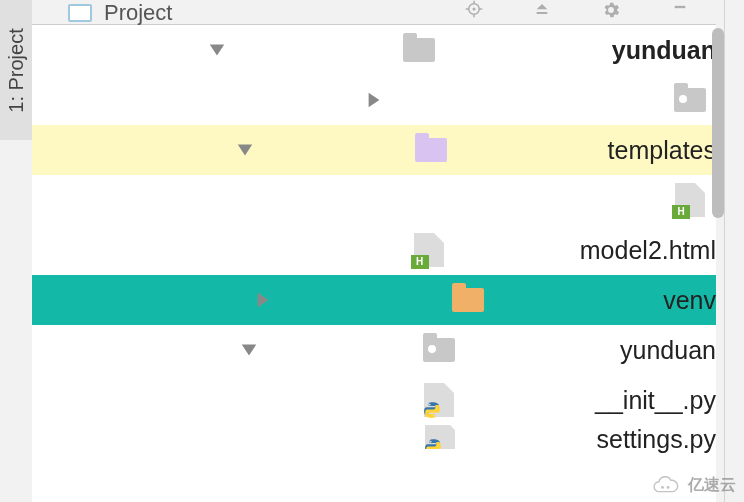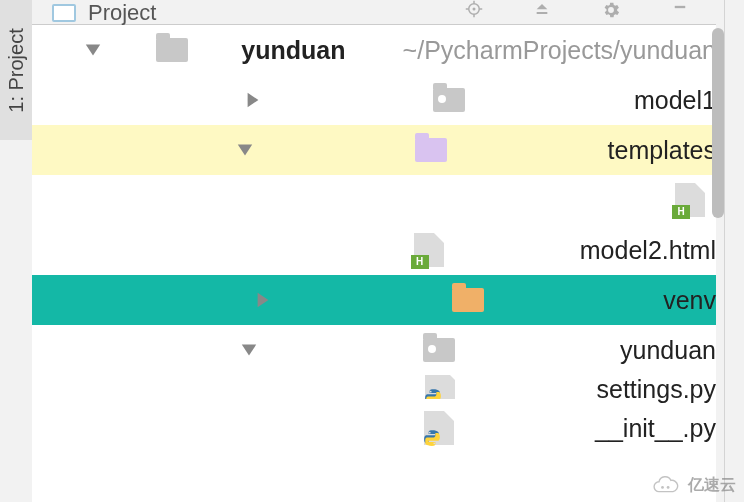--- a/index.html
+++ b/index.html
@@ -31,21 +31,21 @@
     .topbar {
       position: absolute;
       left: 32px;
       right: 28px;
       top: 0;
       height: 25px;
       background: #f2f2f2;
       border-bottom: 1px solid #ccc;
       display: flex;
       align-items: flex-start;
-      padding-left: 20px;
+      padding-left: 36px;
     }
     .topbar-left {
       display: flex;
       align-items: center;
       gap: 12px;
     }
     .topbar-icon {
       width: 24px;
       height: 18px;
       border: 2px solid #a0c8e0;
@@ -253,34 +253,32 @@
     <div class="indent" style="width:8px"></div>
     <span class="arrow">
       <svg width="18" height="18" viewBox="0 0 10 10">
           <path d="M1 2 L9 2 L5 8 Z" fill="#888"></path>
         </svg>
     </span>
     <span class="icon-wrap">
         <div class="folder-shape folder-gray"></div>
       </span>
     <span class="label bold">yunduan</span>
-    <span class="subpath">~/PycharmProjects/yunduan</span>
   </div>
 
   <div class="row">
     <div class="indent" style="width:52px"></div>
     <span class="arrow">
       <svg width="18" height="18" viewBox="0 0 10 10">
           <path d="M2 1 L8 5 L2 9 Z" fill="#888"></path>
         </svg>
     </span>
     <span class="icon-wrap">
         <div class="folder-shape folder-dot"></div>
       </span>
-    <span class="label">model1</span>
   </div>
 
 
   <div class="row selected">
     <div class="indent" style="width:52px"></div>
     <span class="arrow">
       <svg width="18" height="18" viewBox="0 0 10 10">
           <path d="M1 2 L9 2 L5 8 Z" fill="#888"></path>
         </svg>
     </span>
@@ -328,50 +326,50 @@
     <div class="indent" style="width:52px"></div>
     <span class="arrow">
       <svg width="18" height="18" viewBox="0 0 10 10">
           <path d="M1 2 L9 2 L5 8 Z" fill="#888"></path>
         </svg>
     </span>
     <span class="icon-wrap">
         <div class="folder-shape folder-dot"></div>
       </span>
     <span class="label">yunduan</span>
+  </div>
+
+  <div class="row">
+    <div class="indent" style="width:100px"></div>
+    <div class="spacer-arrow"></div>
+    <span class="icon-wrap">
+      <div class="py-icon">
+        <svg class="py-badge" viewBox="0 0 32 32">
+            <path fill="#3776ab" d="M16 2c-6 0-6 3-6 3v4h12v2H6s-4 0-4 7 4 7 4 7h4v-4s0-4 4-4h10s4 0 4-4V7s0-5-12-5Zm-4 3a1.5 1.5 0 1 1-1.5 1.5A1.5 1.5 0 0 1 12 5Z"></path>
+            <path fill="#ffd43b" d="M16 30c6 0 6-3 6-3v-4H10v-2h16s4 0 4-7-4-7-4-7h-4v4s0 4-4 4H8s-4 0-4 4v6s0 5 12 5Zm4-3a1.5 1.5 0 1 1 1.5-1.5A1.5 1.5 0 0 1 20 27Z"></path>
+          </svg>
+      </div>
+    </span>
+    <span class="label">__init__.py</span>
   </div>
 
   <div class="row" style="height:28px; align-items:flex-start;">
     <div class="indent" style="width:100px"></div>
     <div class="spacer-arrow"></div>
     <span class="icon-wrap" style="height:24px; overflow:hidden;">
       <div class="py-icon">
         <svg class="py-badge" viewBox="0 0 32 32">
             <path fill="#3776ab" d="M16 2c-6 0-6 3-6 3v4h12v2H6s-4 0-4 7 4 7 4 7h4v-4s0-4 4-4h10s4 0 4-4V7s0-5-12-5Zm-4 3a1.5 1.5 0 1 1-1.5 1.5A1.5 1.5 0 0 1 12 5Z"></path>
             <path fill="#ffd43b" d="M16 30c6 0 6-3 6-3v-4H10v-2h16s4 0 4-7-4-7-4-7h-4v4s0 4-4 4H8s-4 0-4 4v6s0 5 12 5Zm4-3a1.5 1.5 0 1 1 1.5-1.5A1.5 1.5 0 0 1 20 27Z"></path>
           </svg>
       </div>
     </span>
     <span class="label">settings.py</span>
   </div>
 
-  <div class="row">
-    <div class="indent" style="width:100px"></div>
-    <div class="spacer-arrow"></div>
-    <span class="icon-wrap">
-      <div class="py-icon">
-        <svg class="py-badge" viewBox="0 0 32 32">
-            <path fill="#3776ab" d="M16 2c-6 0-6 3-6 3v4h12v2H6s-4 0-4 7 4 7 4 7h4v-4s0-4 4-4h10s4 0 4-4V7s0-5-12-5Zm-4 3a1.5 1.5 0 1 1-1.5 1.5A1.5 1.5 0 0 1 12 5Z"></path>
-            <path fill="#ffd43b" d="M16 30c6 0 6-3 6-3v-4H10v-2h16s4 0 4-7-4-7-4-7h-4v4s0 4-4 4H8s-4 0-4 4v6s0 5 12 5Zm4-3a1.5 1.5 0 1 1 1.5-1.5A1.5 1.5 0 0 1 20 27Z"></path>
-          </svg>
-      </div>
-    </span>
-    <span class="label">__init__.py</span>
-  </div>
-
 </div>
 
 <div class="scrollbar"></div>
 
 <div class="watermark">
   <svg width="28" height="20" viewBox="0 0 40 24">
     <path fill="none" stroke="#aaa" stroke-width="2" d="M30 20H10a7 7 0 0 1 0-14 9 9 0 0 1 17-2 6 6 0 0 1 3 16Z"></path>
     <circle cx="15" cy="14" r="2" fill="#aaa"></circle>
       <circle cx="23" cy="14" r="2" fill="#aaa"></circle>
   </svg>

